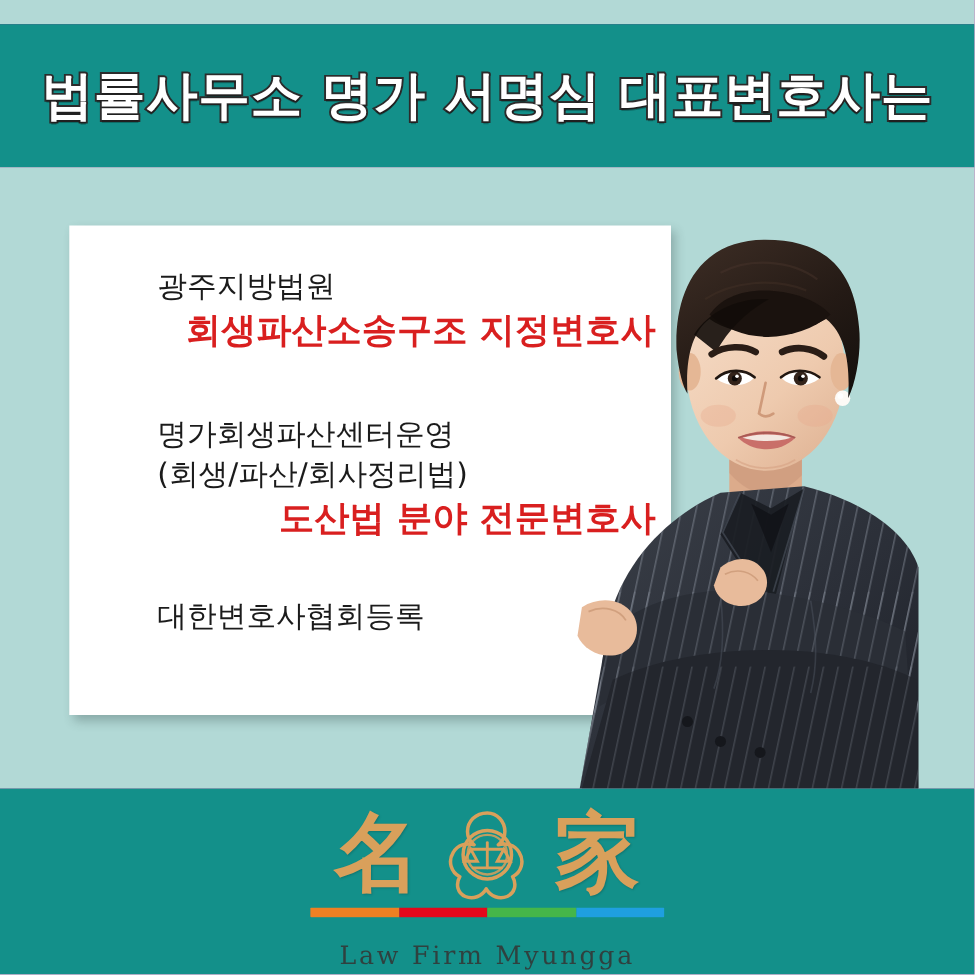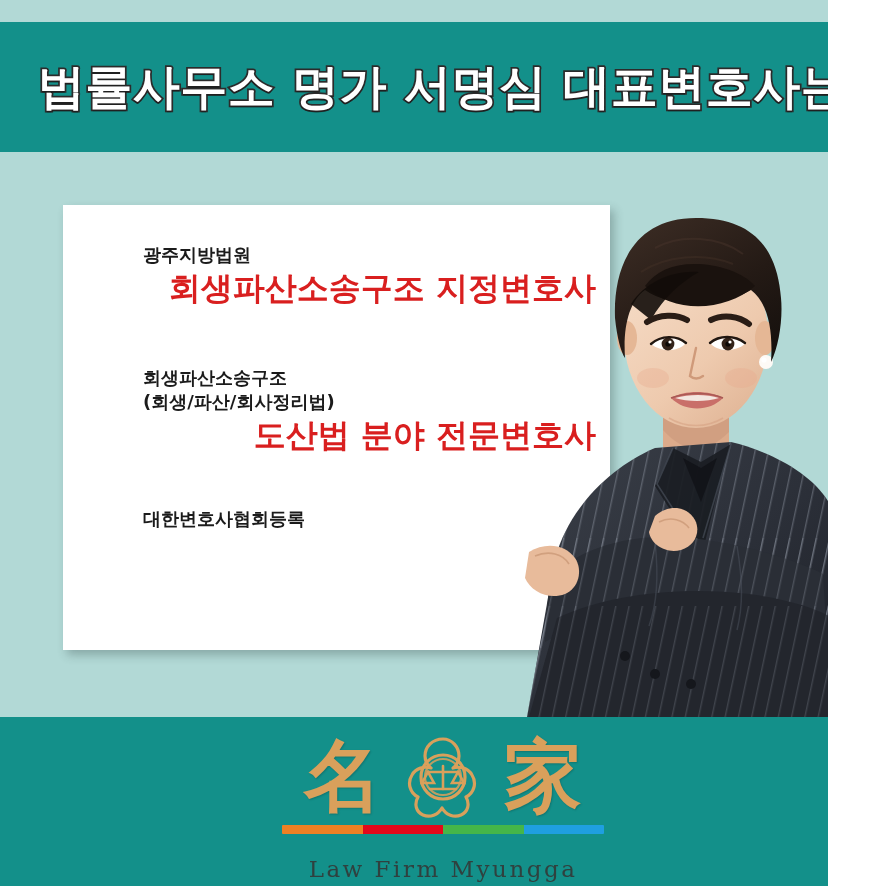--- a/index.html
+++ b/index.html
@@ -6,25 +6,24 @@
     margin: 0;
     padding: 0;
     background: #ffffff;
   }
   body {
     font-family: "Liberation Sans", sans-serif;
   }
 
   .poster {
     position: relative;
-    width: 816px;
+    width: 886px;
     height: 886px;
     overflow: hidden;
     background: #701a75;
-    padding-left: 12px;
   }
 
   
   .top-strip {
     position: absolute;
     left: 0; top: 0;
     width: 886px; height: 22px;
     background: #b2d9d6;
   }
 
@@ -71,22 +70,22 @@
     position: absolute;
     left: 80px; top: 38px;
     right: 14px;
   }
   .line {
     font-family: "DejaVu Sans", "Liberation Sans", sans-serif;
     white-space: nowrap;
     line-height: 1.34;
   }
   .line.plain {
-    font-size: 18px;
-    font-weight: 700;
+    font-size: 27px;
+    font-weight: 400;
     color: #1b1b1b;
   }
   .line.accent {
     font-size: 32px;
     font-weight: 700;
     color: #d91f1f;
     text-align: right;
   }
   .group-gap {
     height: 56px;
@@ -172,21 +171,21 @@
   <div class="body-area"></div>
 
   <div class="info-card">
     <div class="card-inner">
 
       <div class="line plain">광주지방법원</div>
       <div class="line accent">회생파산소송구조 지정변호사</div>
 
       <div class="group-gap"></div>
 
-      <div class="line plain">회생파산소송구조</div>
+      <div class="line plain">명가회생파산센터운영</div>
       <div class="line plain">(회생/파산/회사정리법)</div>
       <div class="line accent">도산법 분야 전문변호사</div>
 
       <div class="group-gap small"></div>
 
       <div class="line plain">대한변호사협회등록</div>
     </div>
   </div>
 
   <div class="portrait">

